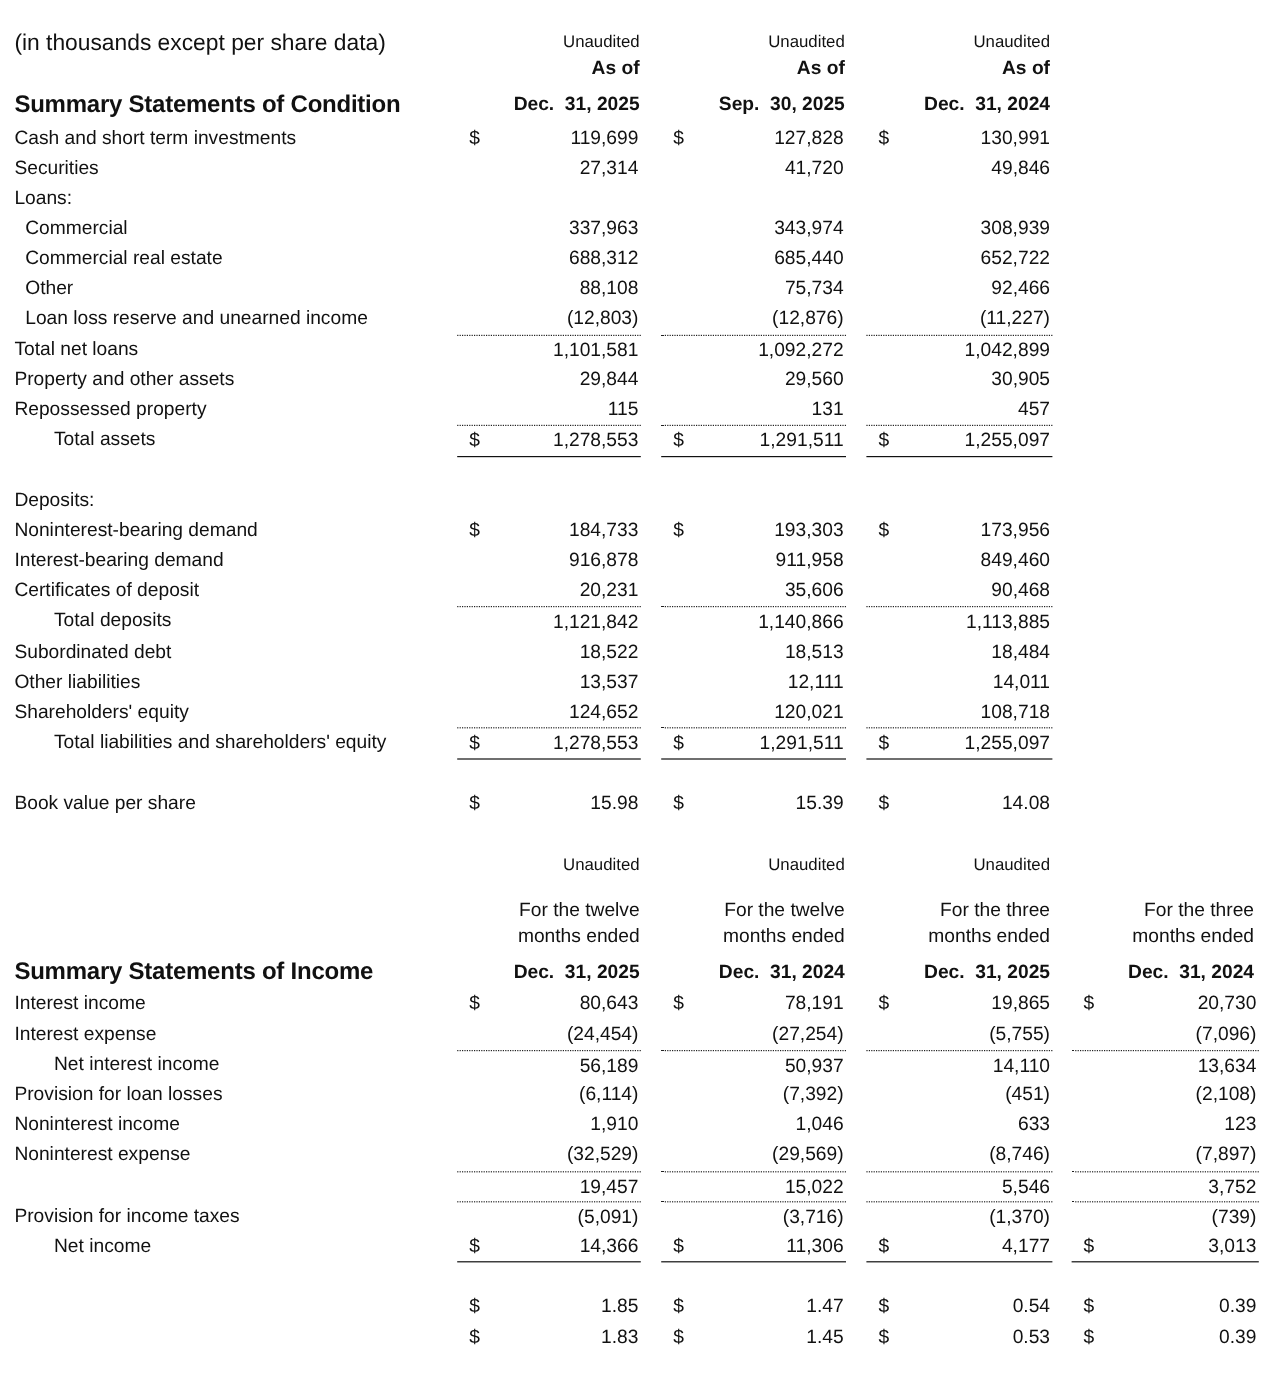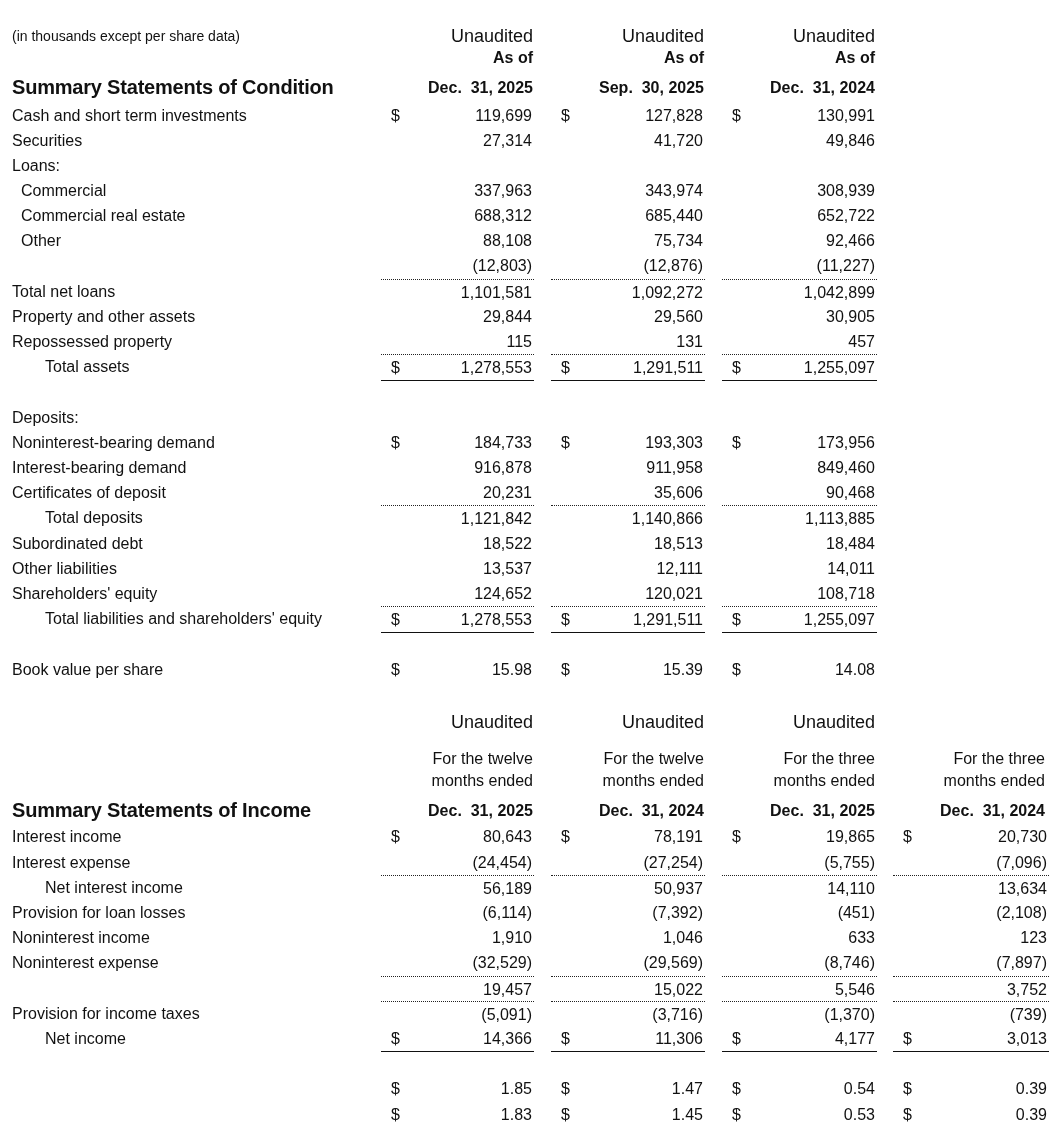--- a/index.html
+++ b/index.html
@@ -6,32 +6,32 @@
   body {
     width: 1056px; height: 1144px; position: relative; overflow: hidden;
     font-family: "Liberation Sans", "DejaVu Sans", sans-serif;
     color: #111111; font-size: 16px;
   }
   .row { position: absolute; left: 0; width: 1056px; height: 25px; }
   .lbl { position: absolute; left: 12px; top: 0; line-height: 25px; white-space: nowrap; }
   .lbl.ind1 { left: 21px; }
   .lbl.ind2 { left: 45px; }
   .lbl.title { font-size: 20px; font-weight: bold; letter-spacing: -0.2px; }
-  .lbl.note { font-size: 14px; }
+  .lbl.note { font-size: 19px; }
   .cell { position: absolute; top: 0; height: 25px; line-height: 25px; }
   .cell .dollar { position: absolute; left: 10px; top: 0; }
   .cell .val { position: absolute; right: 2px; top: 0; white-space: nowrap; }
   .cell.dotted { border-top: 1px dotted #222; }
   .cell.solid-bottom { border-bottom: 1.5px solid #111; }
   .c0 { left: 381px; width: 153px; }
   .c1 { left: 551px; width: 154px; }
   .c2 { left: 722px; width: 155px; }
   .c3 { left: 893px; width: 156px; }
   .hdr { position: absolute; text-align: right; white-space: nowrap; }
-  .hdr.small { font-size: 18px; }
+  .hdr.small { font-size: 14px; }
   .hdr.bold { font-weight: bold; }
 </style>
 </head>
 <body>
 
 <div class="lbl note" style="top:24px;">(in thousands except per share data)</div>
 
 <div class="hdr small" style="left:381px;width:152px;top:26px;">Unaudited</div>
 <div class="hdr small" style="left:551px;width:153px;top:26px;">Unaudited</div>
 <div class="hdr small" style="left:722px;width:153px;top:26px;">Unaudited</div>
@@ -115,20 +115,21 @@
         <span class="val">88,108</span>
       </div>
       <div class="cell c1">
         <span class="val">75,734</span>
       </div>
       <div class="cell c2">
         <span class="val">92,466</span>
       </div>
     </div>
     <div class="row" style="top: 253px;">
+      <div class="lbl ind1">Loan loss reserve and unearned income</div>
       <div class="cell c0">
         <span class="val">(12,803)</span>
       </div>
       <div class="cell c1">
         <span class="val">(12,876)</span>
       </div>
       <div class="cell c2">
         <span class="val">(11,227)</span>
       </div>
     </div>

